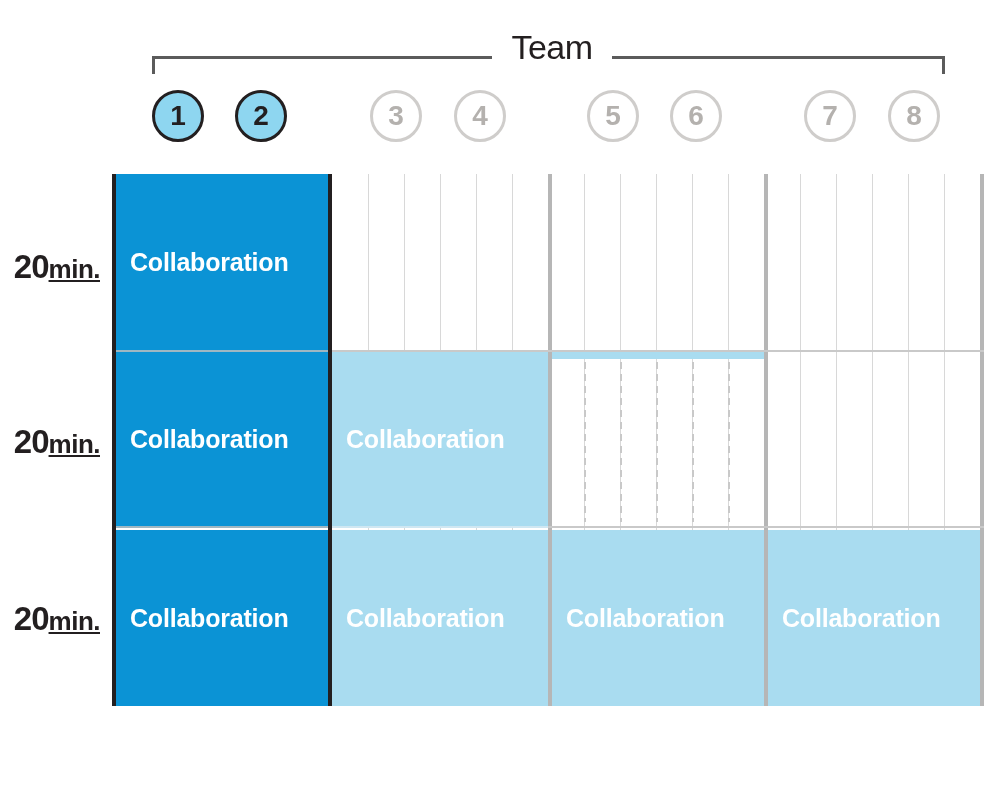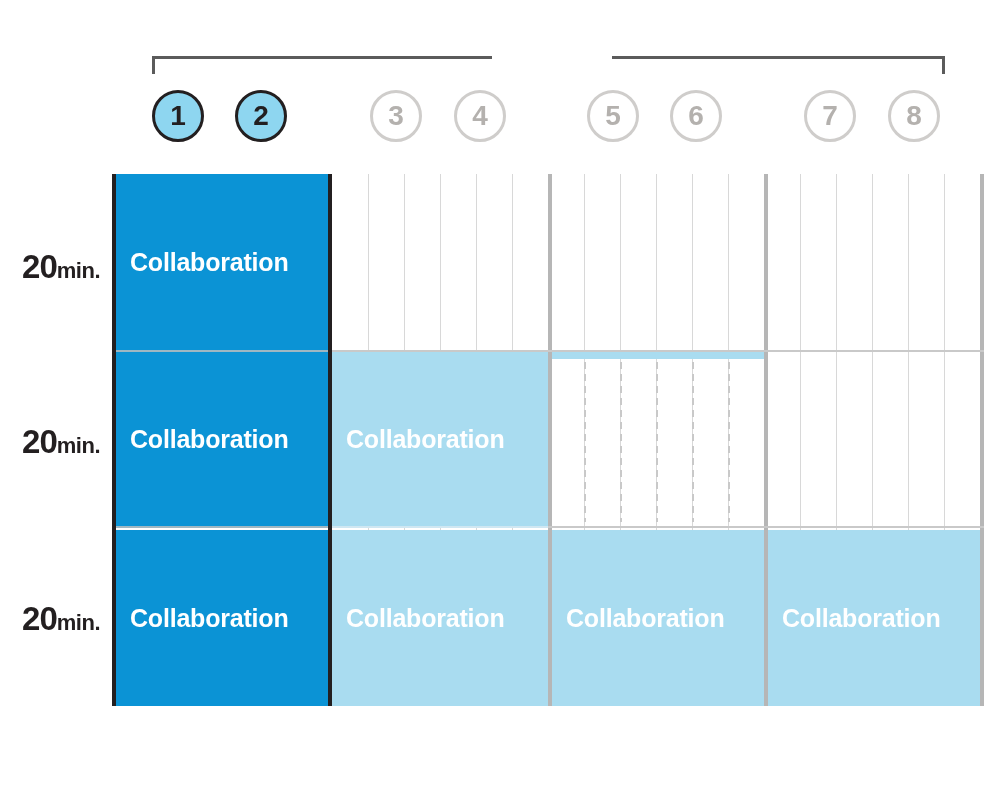--- a/index.html
+++ b/index.html
@@ -90,23 +90,24 @@
     color: #231f20;
     white-space: nowrap;
     line-height: 1;
   }
   .time-label .num {
     font-size: 33px;
     font-weight: 700;
     letter-spacing: -1px;
   }
   .time-label .unit {
-    font-size: 22px;
+    font-size: 26px;
     font-weight: 700;
     letter-spacing: -0.5px;
+    text-decoration: underline;
   }
 
   
   #grid {
     position: absolute;
     left: 112px;
     top: 174px;
     width: 872px;
     height: 532px;
   }
@@ -180,20 +181,21 @@
 </style>
 </head>
 <body>
 
 <div id="stage">
 
   <div class="bracket-line-left"></div>
   <div class="bracket-line-right"></div>
   <div class="bracket-tick left"></div>
   <div class="bracket-tick right"></div>
+  <div class="bracket-label">Team</div>
 
   <div class="circle active" style="left:152px">
       <span>1</span>
     </div>
   <div class="circle active" style="left:235px">
       <span>2</span>
     </div>
   <div class="circle inactive" style="left:370px">
       <span>3</span>
     </div>

